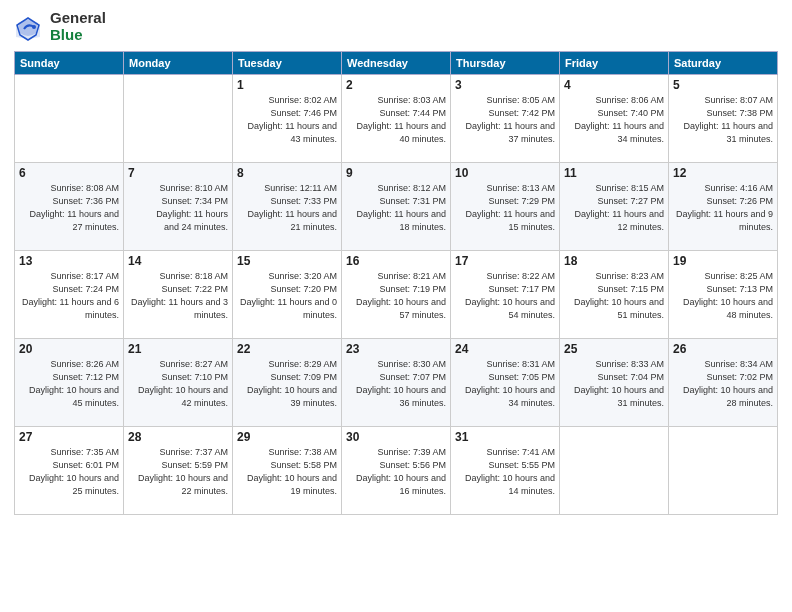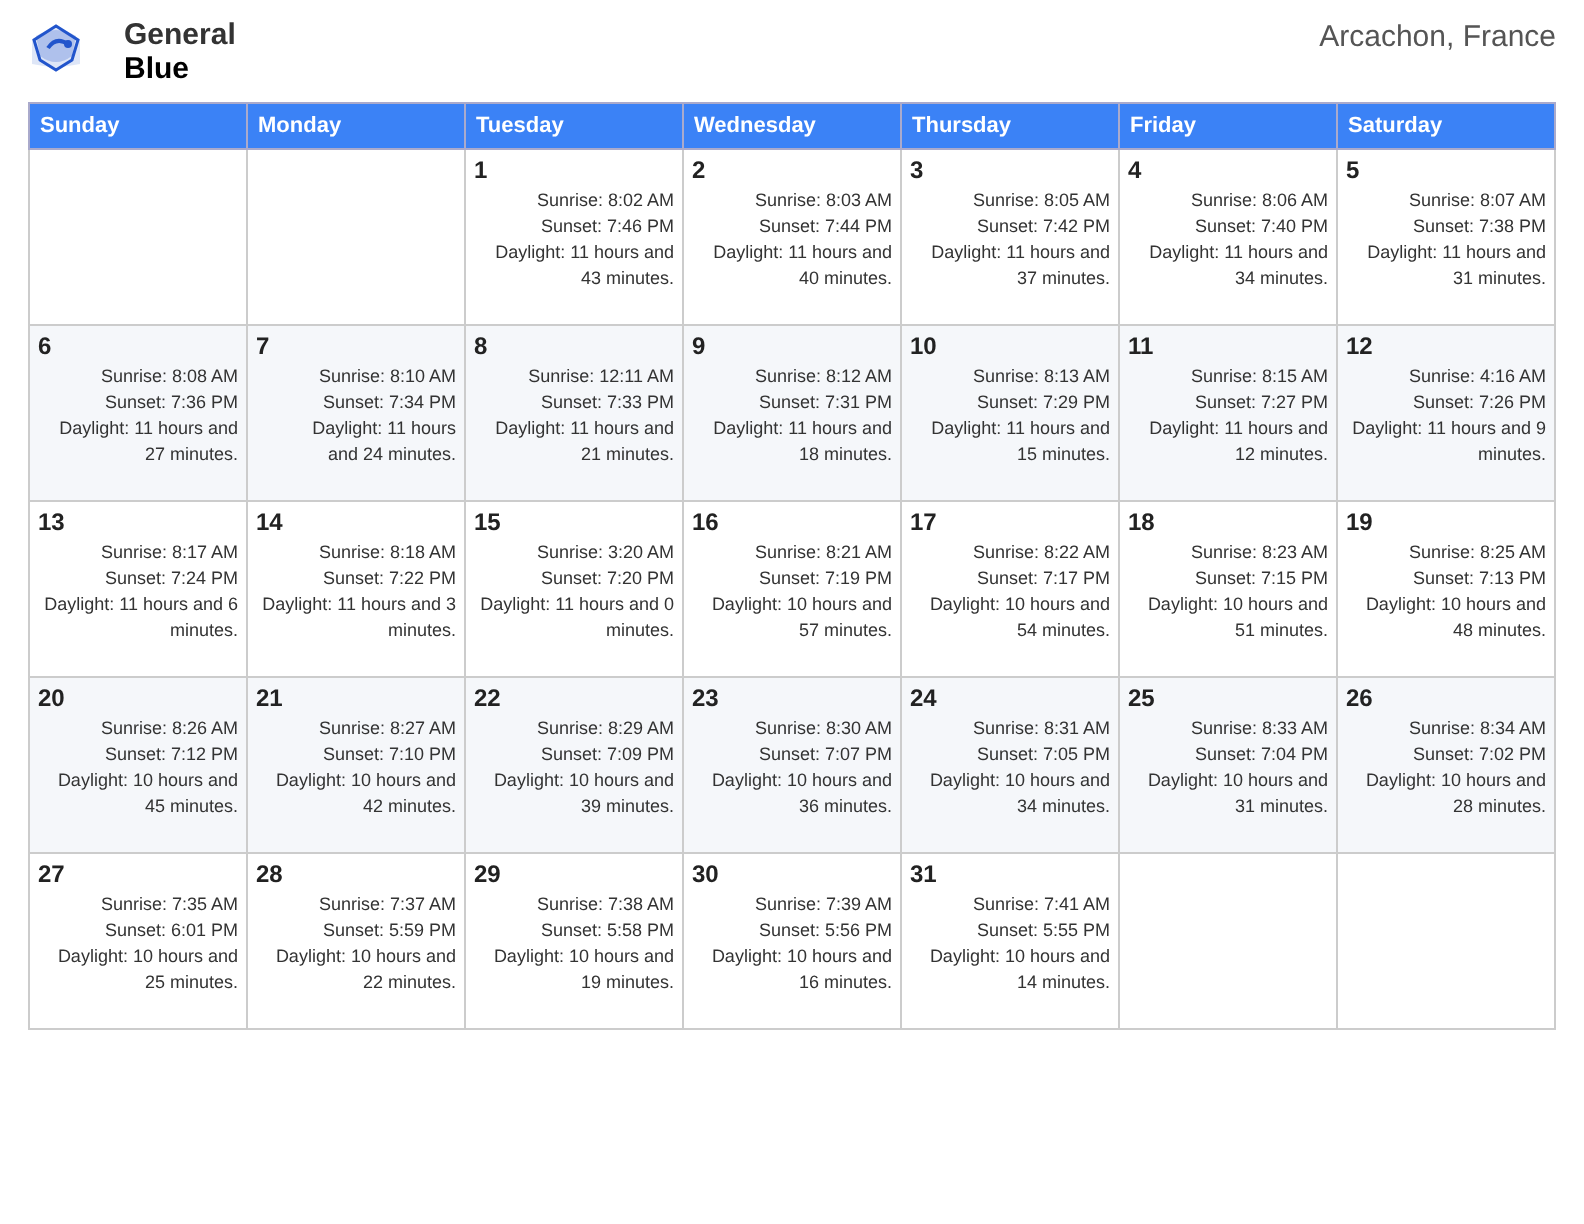--- a/index.html
+++ b/index.html
@@ -17,37 +17,37 @@
       padding: 10px 14px 10px 14px;
     }
     .header {
       display: flex;
       justify-content: space-between;
       align-items: flex-start;
       margin-bottom: 8px;
     }
     .logo {
       display: flex;
-      align-items: flex-start;
-      gap: 16px;
+      align-items: flex-end;
+      gap: 4px;
     }
     .logo-text {
       display: flex;
       flex-direction: column;
       line-height: 1.1;
     }
     .logo-general {
       font-size: 15px;
       font-weight: bold;
       color: #333;
     }
     .logo-blue {
       font-size: 15px;
       font-weight: bold;
-      color: #000000;
+      color: #15803d;
     }
     .logo-icon {
       width: 28px;
       height: 28px;
       margin-right: 4px;
     }
     .title-block {
       text-align: right;
     }
     .month-title {
@@ -58,21 +58,21 @@
     .location-title {
       font-size: 15px;
       color: #555;
     }
     .calendar-table {
       width: 100%;
       border-collapse: collapse;
       table-layout: fixed;
     }
     .calendar-table th {
-      background: #3b82f6;
+      background: #0369a1;
       color: #fff;
       font-size: 11px;
       font-weight: bold;
       text-align: left;
       padding: 5px 5px;
       border: 1px solid #aac;
     }
     .calendar-table td {
       vertical-align: top;
       border: 1px solid #ccc;
@@ -117,21 +117,20 @@
         <path d="M14 3 L25 10 L22 20 L14 25 L6 20 L3 10 Z" fill="none" stroke="#2255cc" stroke-width="1.5"></path>
         <path d="M10 14 Q14 8 20 12" stroke="#2255cc" stroke-width="2" fill="none"></path>
         <circle cx="20" cy="12" r="2" fill="#2255cc"></circle>
       </svg>
       <div class="logo-text">
         <span class="logo-general">General</span>
         <span class="logo-blue">Blue</span>
       </div>
     </div>
     <div class="title-block">
-      <div class="location-title">Arcachon, France</div>
     </div>
   </div>
 
   <table class="calendar-table">
     <thead>
       <tr>
         <th>Sunday</th>
         <th>Monday</th>
         <th>Tuesday</th>
         <th>Wednesday</th>

